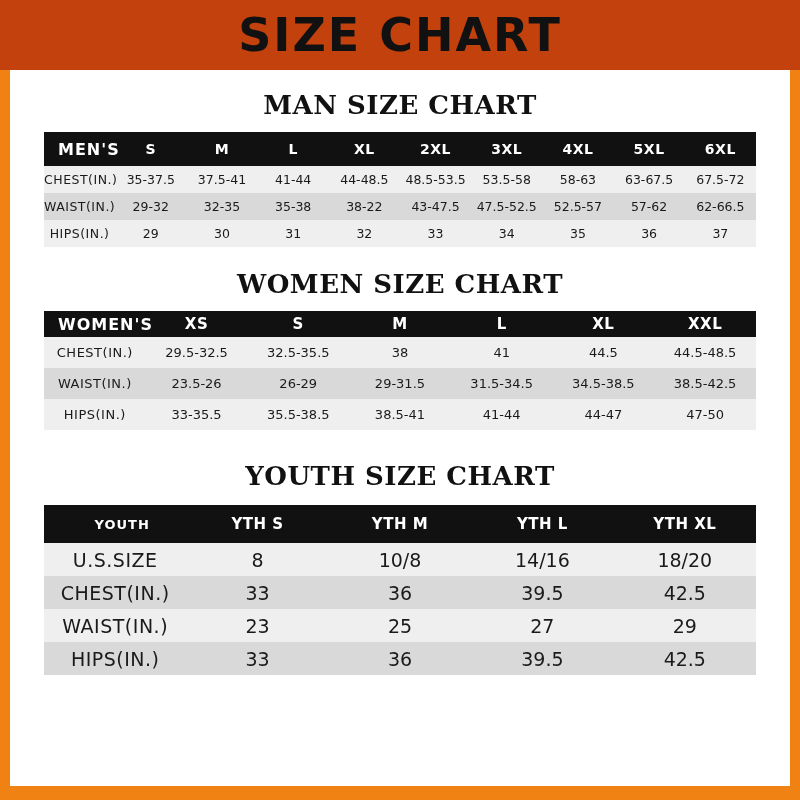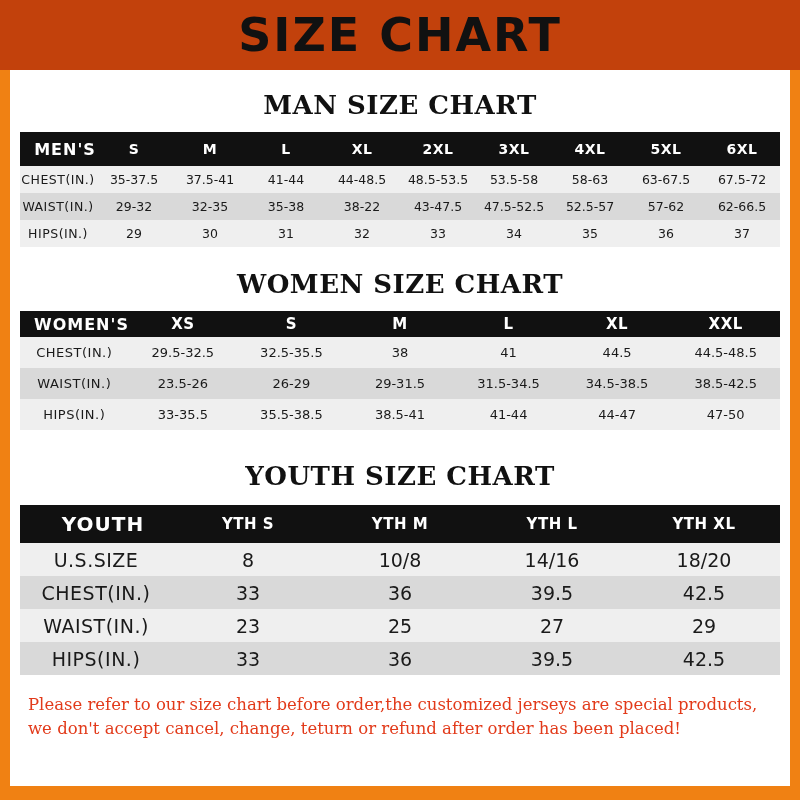--- a/index.html
+++ b/index.html
@@ -33,21 +33,21 @@
   .banner-title {
     font-family: "DejaVu Sans", sans-serif;
     font-weight: bold;
     font-size: 46px;
     letter-spacing: 2px;
     color: #111111;
     text-align: center;
     line-height: 1;
   }
   .section {
-    padding: 0 10px;
+    padding: 0 34px;
   }
   .section-title {
     text-align: center;
     font-family: "DejaVu Serif", serif;
     font-weight: bold;
     font-size: 26px;
     letter-spacing: 0.5px;
     color: #111111;
   }
   .sec-man .section-title { margin: 20px 0 12px; }
@@ -92,21 +92,21 @@
     letter-spacing: 0.5px;
   }
 
   
   .sec-women table.chart thead th { height: 26px; font-size: 15px; margin-top: 25px; }
   .sec-women table.chart thead th.rowlabel { font-size: 16px; }
   .sec-women table.chart tbody tr td { height: 31px; font-size: 13px; }
 
   
   .sec-youth table.chart thead th { height: 38px; font-size: 15px; }
-  .sec-youth table.chart thead th.rowlabel { font-size: 20px; }
+  .sec-youth table.chart thead th.rowlabel { font-size: 13px; }
   .sec-youth table.chart tbody tr td { height: 33px; font-size: 19px; }
 
   .footer-note {
     margin: 18px 18px 0 18px;
     color: #e23a1a;
     font-family: "DejaVu Serif", serif;
     font-size: 16.5px;
     line-height: 1.45;
     text-align: left;
   }
@@ -270,19 +270,15 @@
           <td class="rowlabel">HIPS(IN.)</td>
           <td>33</td>
           <td>36</td>
           <td>39.5</td>
           <td>42.5</td>
         </tr>
       </tbody>
     </table>
   </div>
 
-  <div class="footer-note">
-    <div>Please refer to our size chart before order,the customized jerseys are special products,</div>
-    <div>we don't accept cancel, change, teturn or refund after order has been placed!</div>
-  </div>
 
   <div class="bottom-bar"></div>
 </div>
 
 </body></html>

